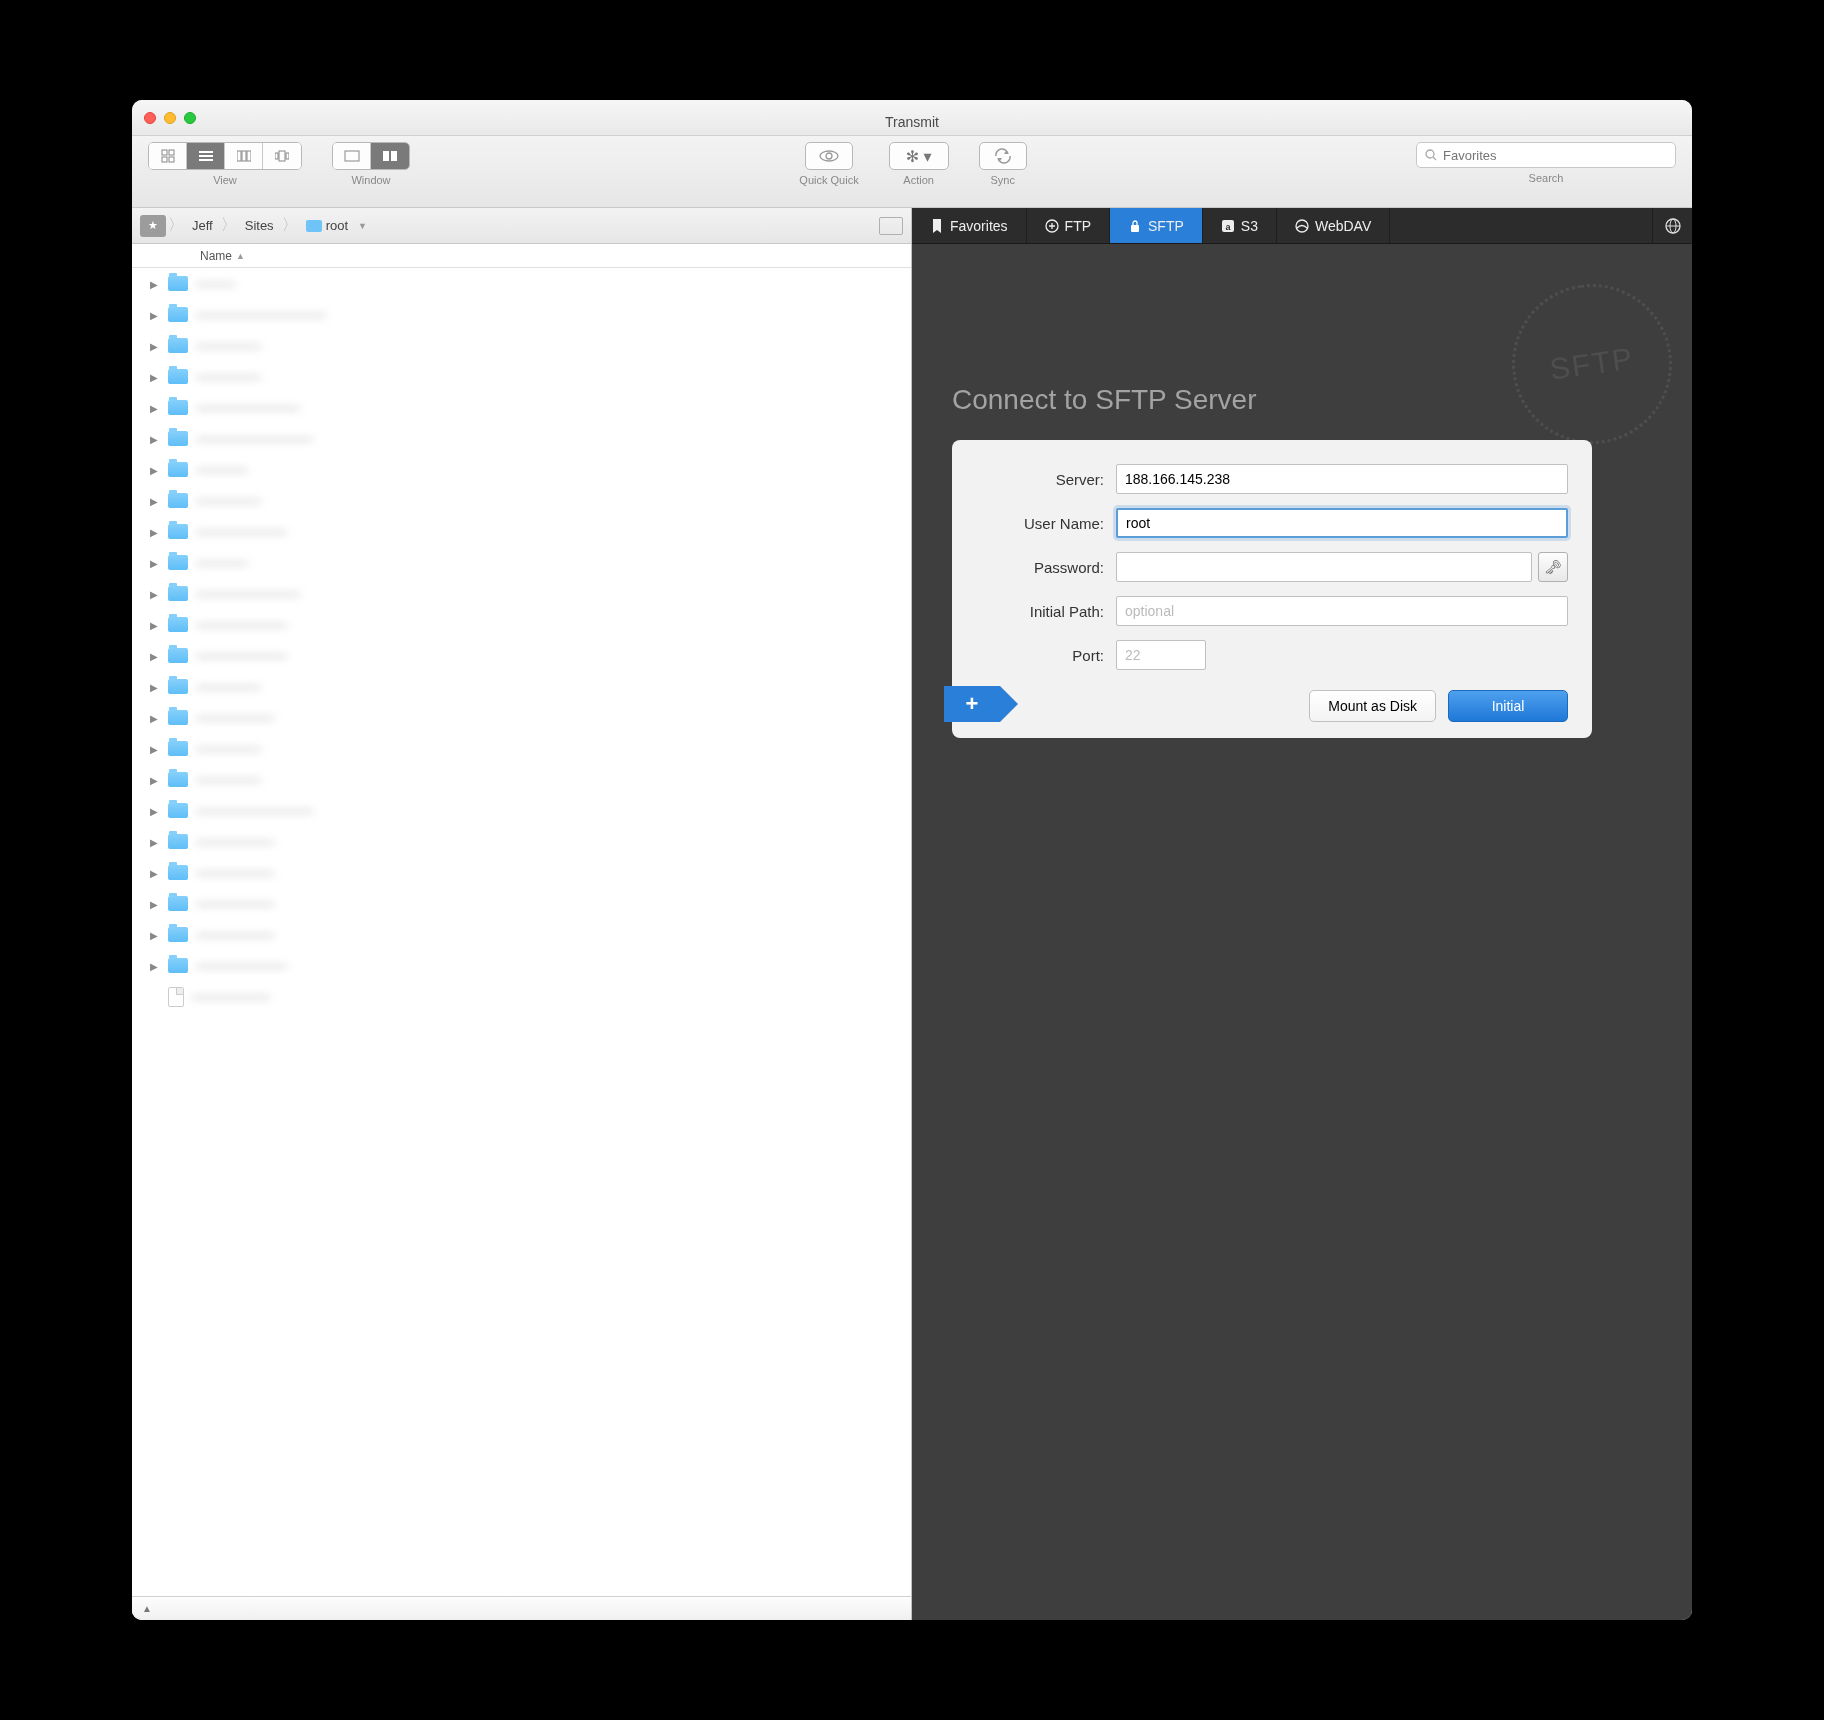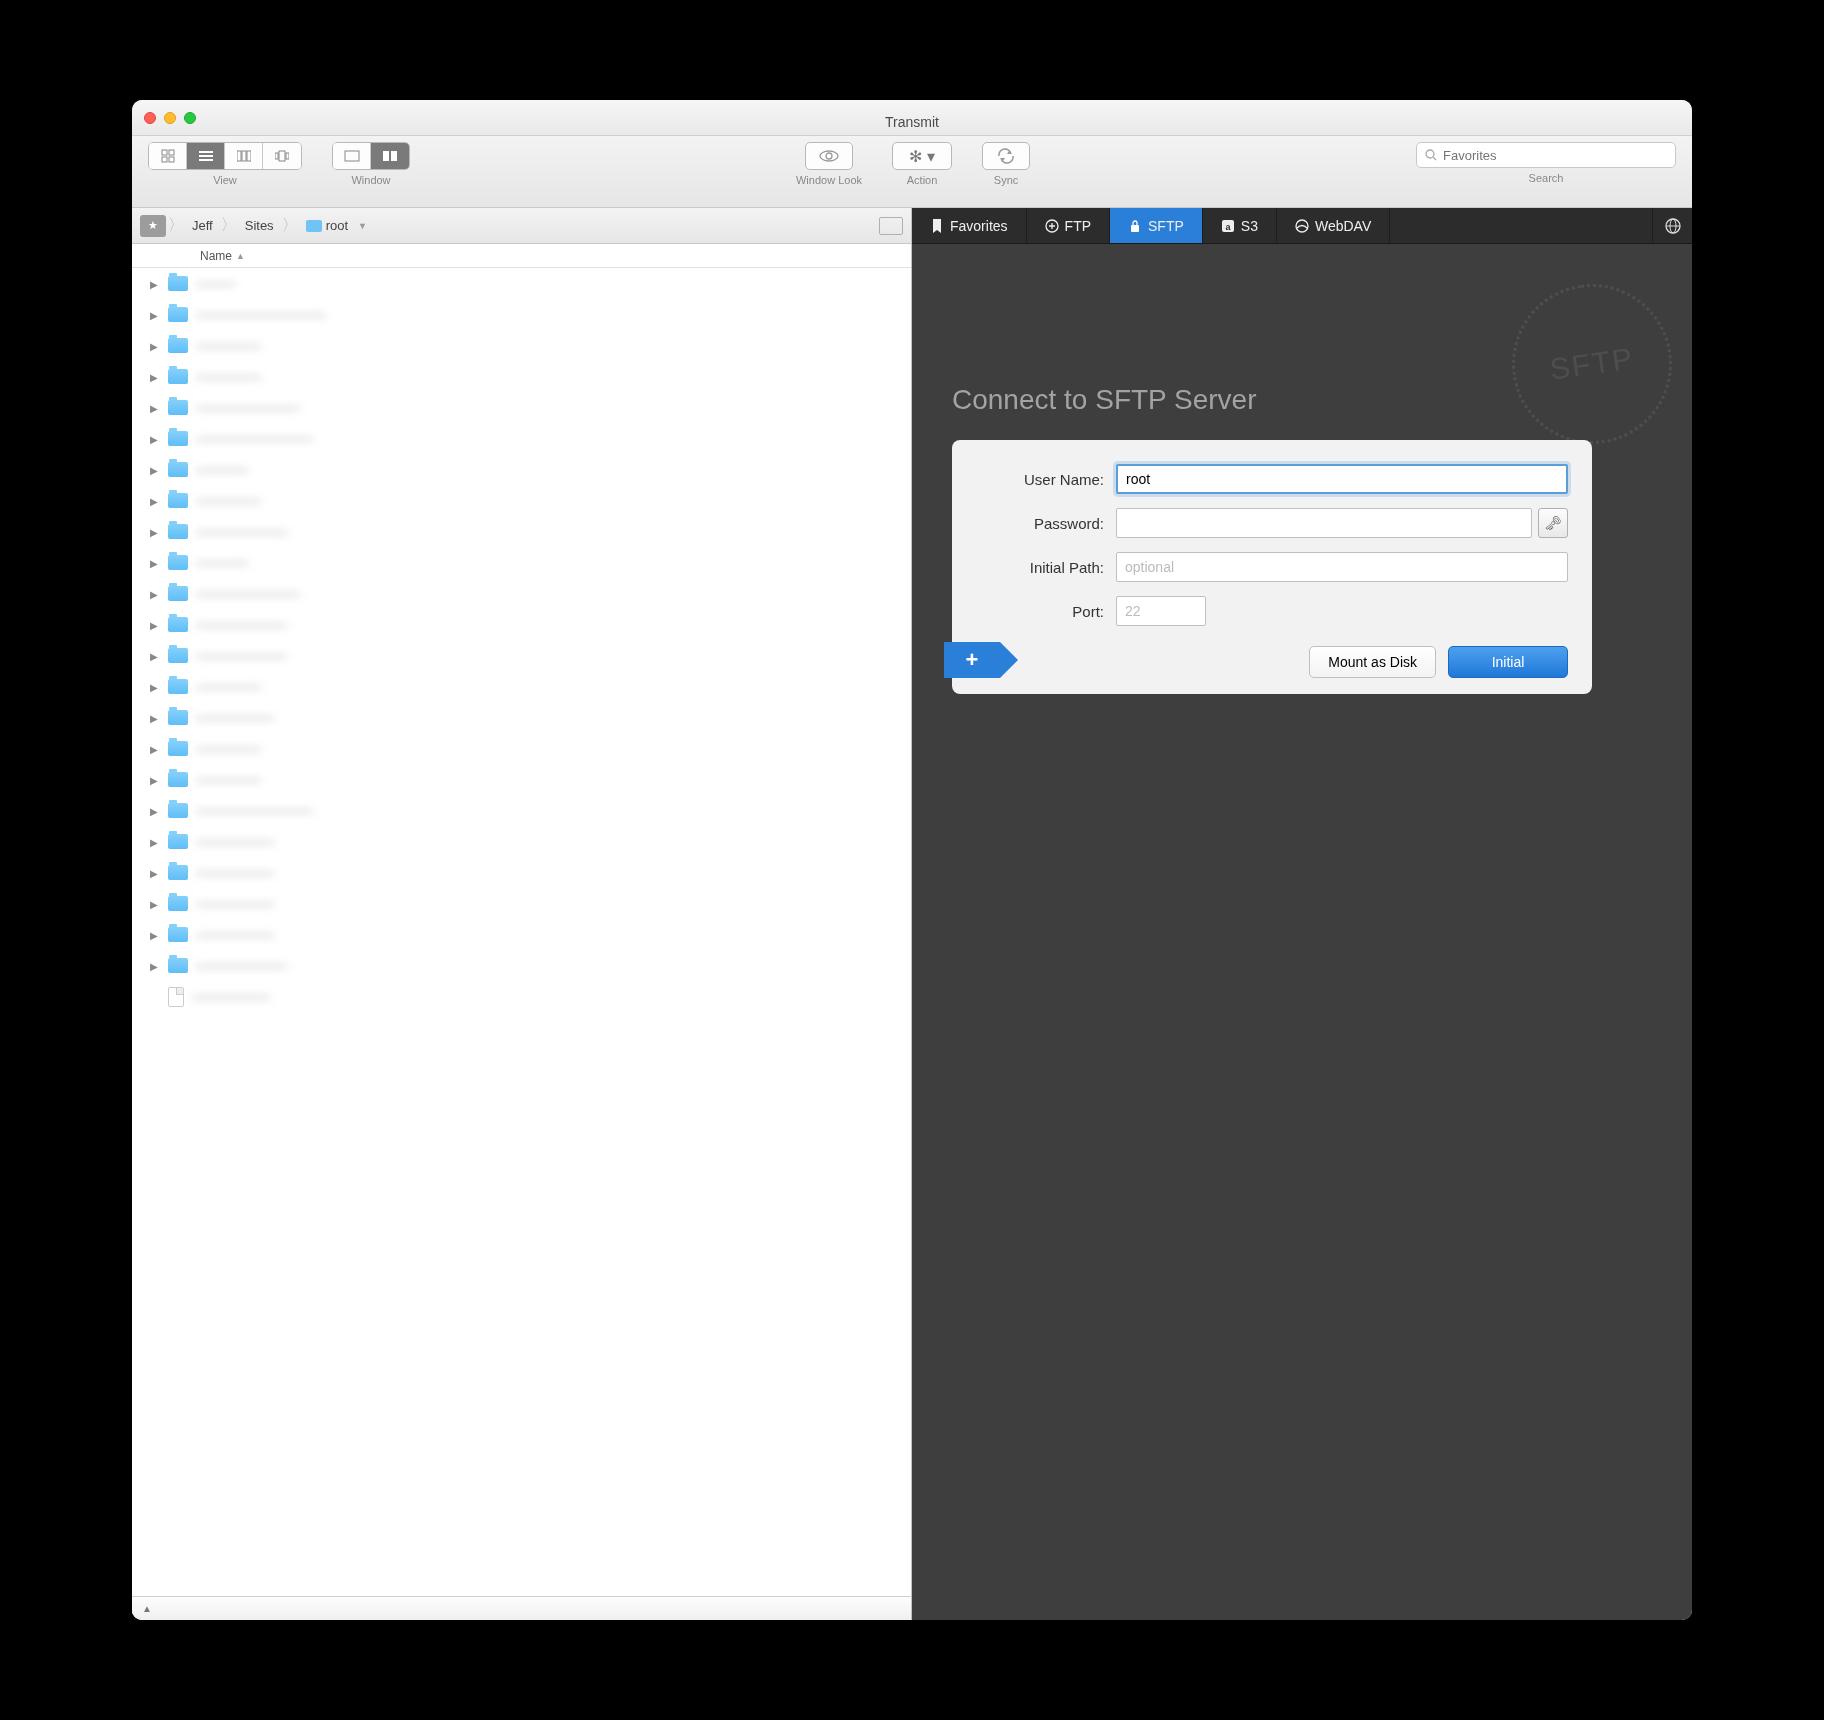--- a/index.html
+++ b/index.html
@@ -185,21 +185,21 @@
 
     <div class="spacer"></div>
 
     <div class="tb-group">
       <div class="tb-btn">
           <svg width="20" height="14">
             <ellipse cx="10" cy="7" rx="9" ry="5" fill="none" stroke="#999" stroke-width="1.3"></ellipse>
             <circle cx="10" cy="7" r="3" fill="none" stroke="#999" stroke-width="1.3"></circle>
           </svg>
         </div>
-      <span class="tb-label">Window Look</span>
+      <span class="tb-label">Quick Quick</span>
     </div>
 
     <div class="tb-group">
       <div class="tb-btn" style="min-width:60px">✻ ▾</div>
       <span class="tb-label">Action</span>
     </div>
 
     <div class="tb-group">
       <div class="tb-btn">
           <svg width="18" height="16">
@@ -436,20 +436,24 @@
         </div>
       </div>
 
       <div class="right-body">
         <div class="stamp">
           <span>SFTP</span>
         </div>
         <div class="connect-title">Connect to SFTP Server</div>
 
         <div class="connect-card">
+          <div class="form-row">
+            <div class="form-label">Server:</div>
+            <div class="form-input"><input type="text" value="188.166.145.238" style=""></div>
+          </div>
           <div class="form-row">
             <div class="form-label">User Name:</div>
             <div class="form-input"><input type="text" class="focused" value="root" style=""></div>
           </div>
           <div class="form-row">
             <div class="form-label">Password:</div>
             <div class="form-input input-wrap">
               <input type="password" value="" style="">
               <div class="key-btn">
                   <span>🗝</span>

